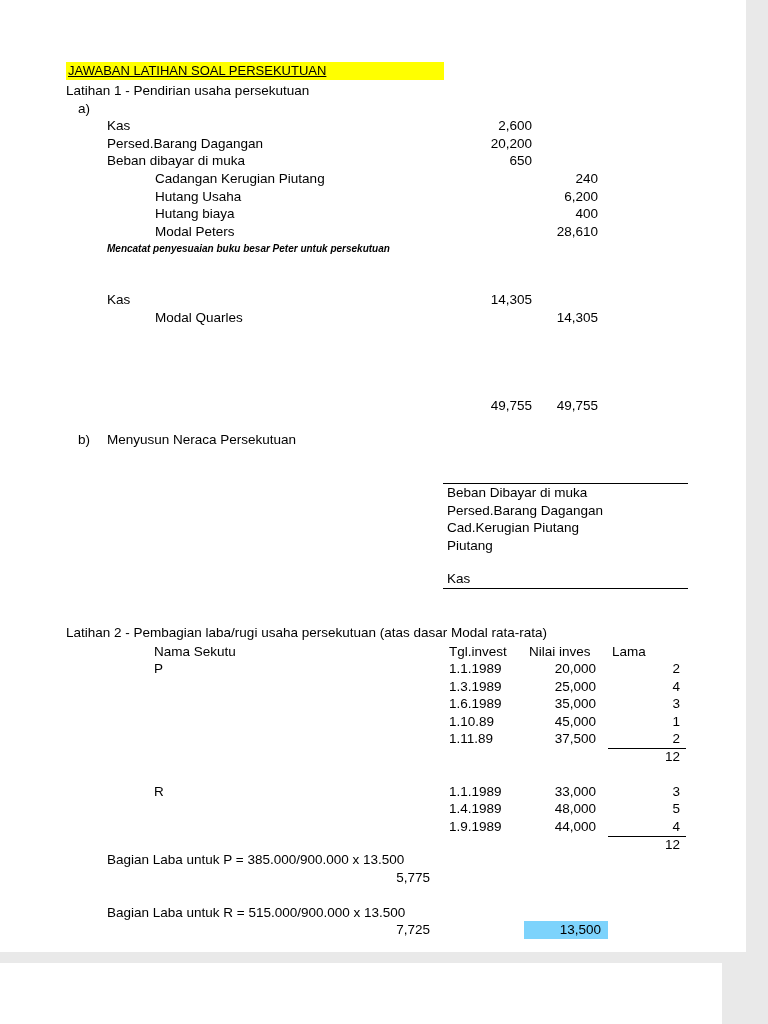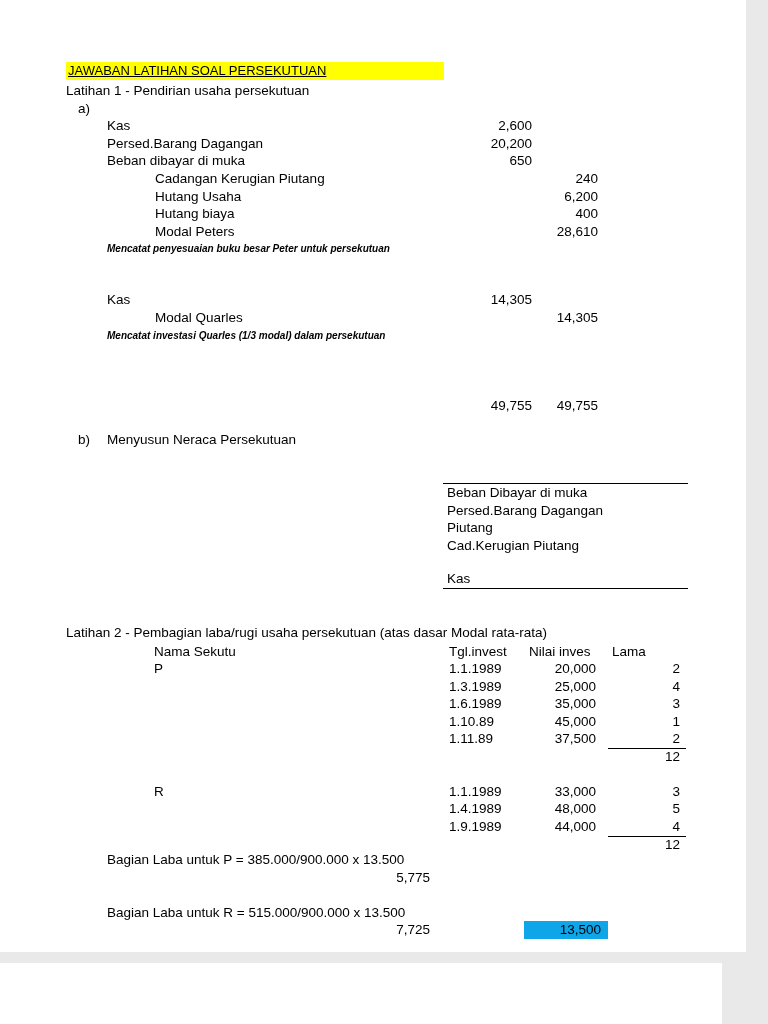--- a/index.html
+++ b/index.html
@@ -30,21 +30,21 @@
   .c-nama{position:absolute;left:88px;}
   .c-tgl{position:absolute;left:383px;}
   .c-nilai{position:absolute;left:445px;width:85px;text-align:right;}
   .c-lama{position:absolute;left:564px;width:50px;text-align:right;}
   .h-nilai{position:absolute;left:463px;}
   .h-lama{position:absolute;left:546px;}
   .rule{position:absolute;left:542px;width:78px;border-top:1.4px solid #000;}
   
   .formula{position:absolute;left:41px;white-space:nowrap;}
   .result{position:absolute;left:296px;width:68px;text-align:right;}
-  .hl-box{position:absolute;left:458px;width:84px;text-align:right;background:#0ea5e9;box-sizing:border-box;padding:1px 7px 2px 0;}
+  .hl-box{position:absolute;left:458px;width:84px;text-align:right;background:#7dd3fc;box-sizing:border-box;padding:1px 7px 2px 0;}
 </style>
 </head>
 <body>
 
 <div class="canvas">
   <div class="page"></div>
   <div class="page2"></div>
 
   <div class="sec" style="top:62px;">
     <span class="title-span hl">JAWABAN LATIHAN SOAL PERSEKUTUAN</span>
@@ -102,43 +102,40 @@
       <span class="debit">14,305</span>
       <span class="credit"></span>
     </div>
     <div class="jrow">
       <span class="acct indent">Modal Quarles</span>
       <span class="debit"></span>
       <span class="credit">14,305</span>
     </div>
   </div>
 
-  <div class="sec" style="top:330px;height:14px;">
-    <span class="note">Mencatat investasi Quarles (1/3 modal) dalam persekutuan</span>
-  </div>
 
   <div class="sec" style="top:397px;">
     <div class="jrow">
       <span class="debit">49,755</span>
       <span class="credit">49,755</span>
     </div>
   </div>
 
   <div class="sec" style="top:431px;">
     <div class="ab-row">
       <span class="lbl">b)</span>
       <span class="lbl-txt">Menyusun Neraca Persekutuan</span>
     </div>
   </div>
 
   <div class="neraca">
     <div class="n-item">Beban Dibayar di muka</div>
     <div class="n-item">Persed.Barang Dagangan</div>
+    <div class="n-item">Cad.Kerugian Piutang</div>
     <div class="n-item">Piutang</div>
-    <div class="n-item">Cad.Kerugian Piutang</div>
     <div class="n-blank"></div>
     <div class="n-item">Kas</div>
   </div>
 
   <div class="sec" style="top:625px;">
     <div>Latihan 2 - Pembagian laba/rugi usaha persekutuan (atas dasar Modal rata-rata)</div>
   </div>
 
   <div class="sec" style="top:643px;">
     <div class="trow">

